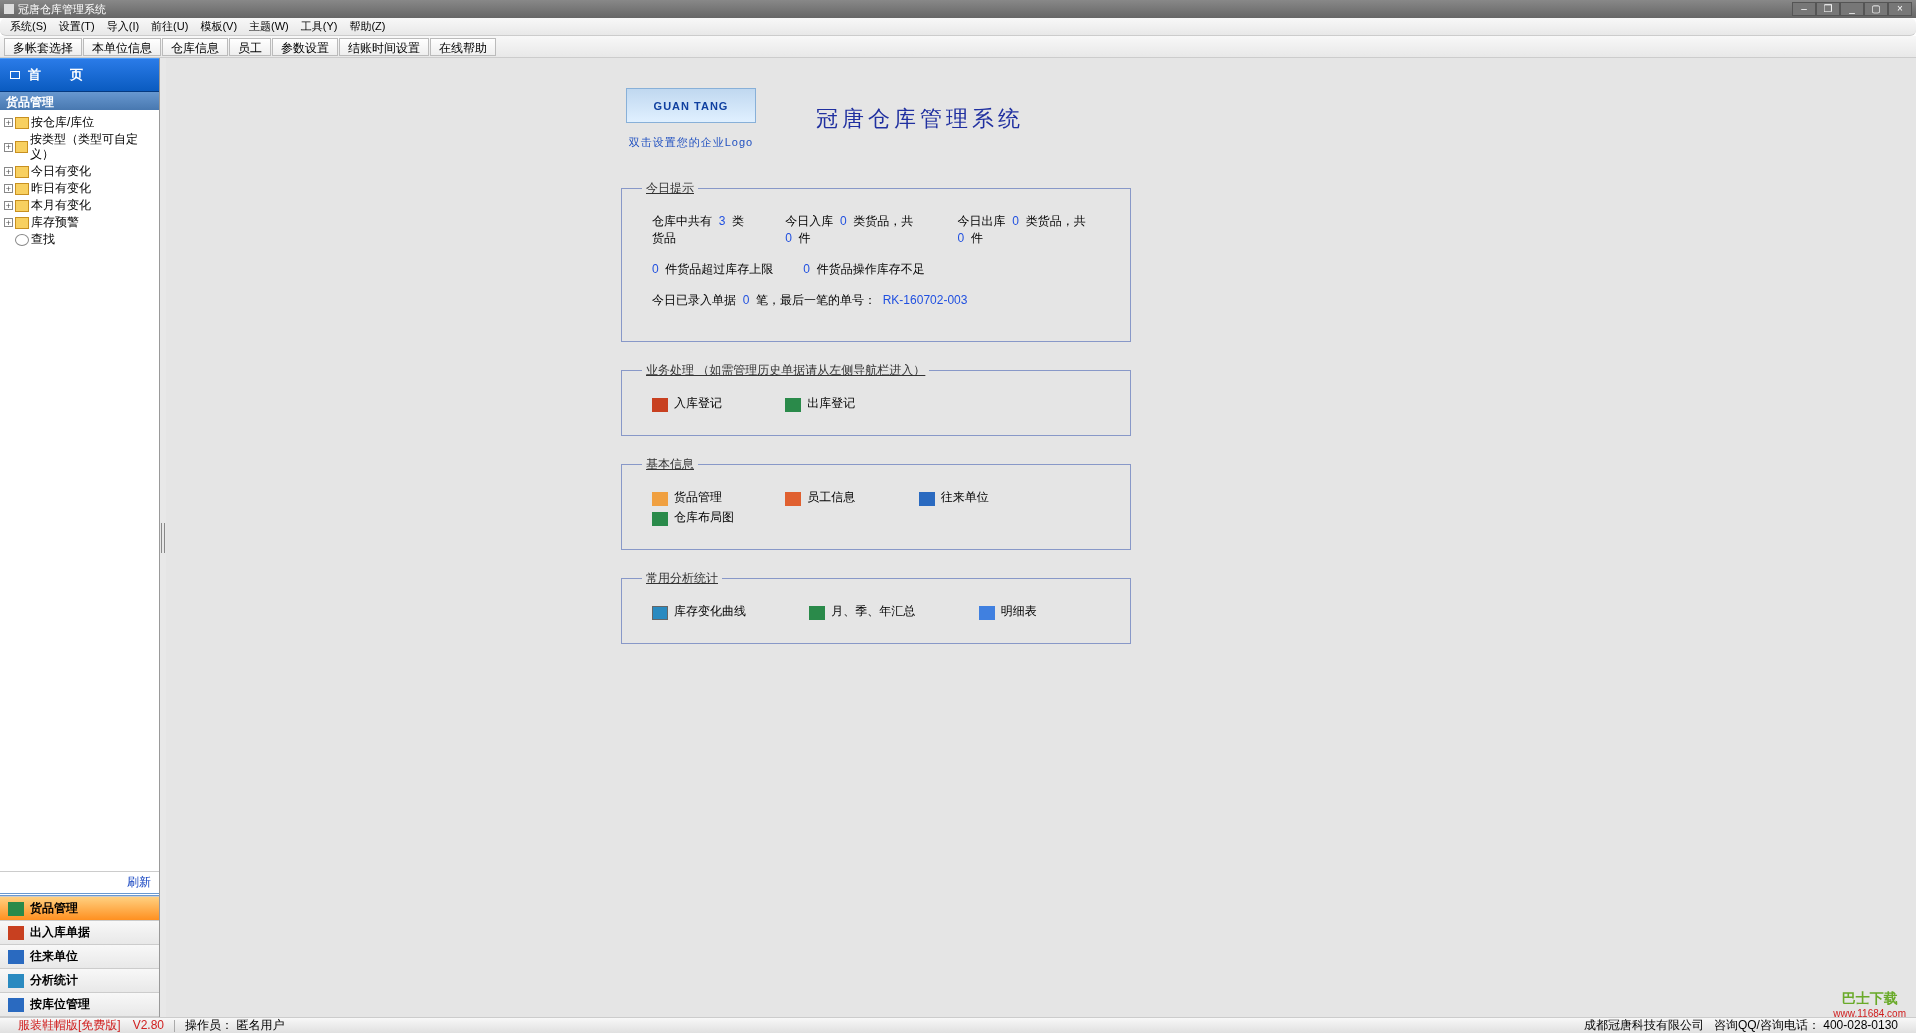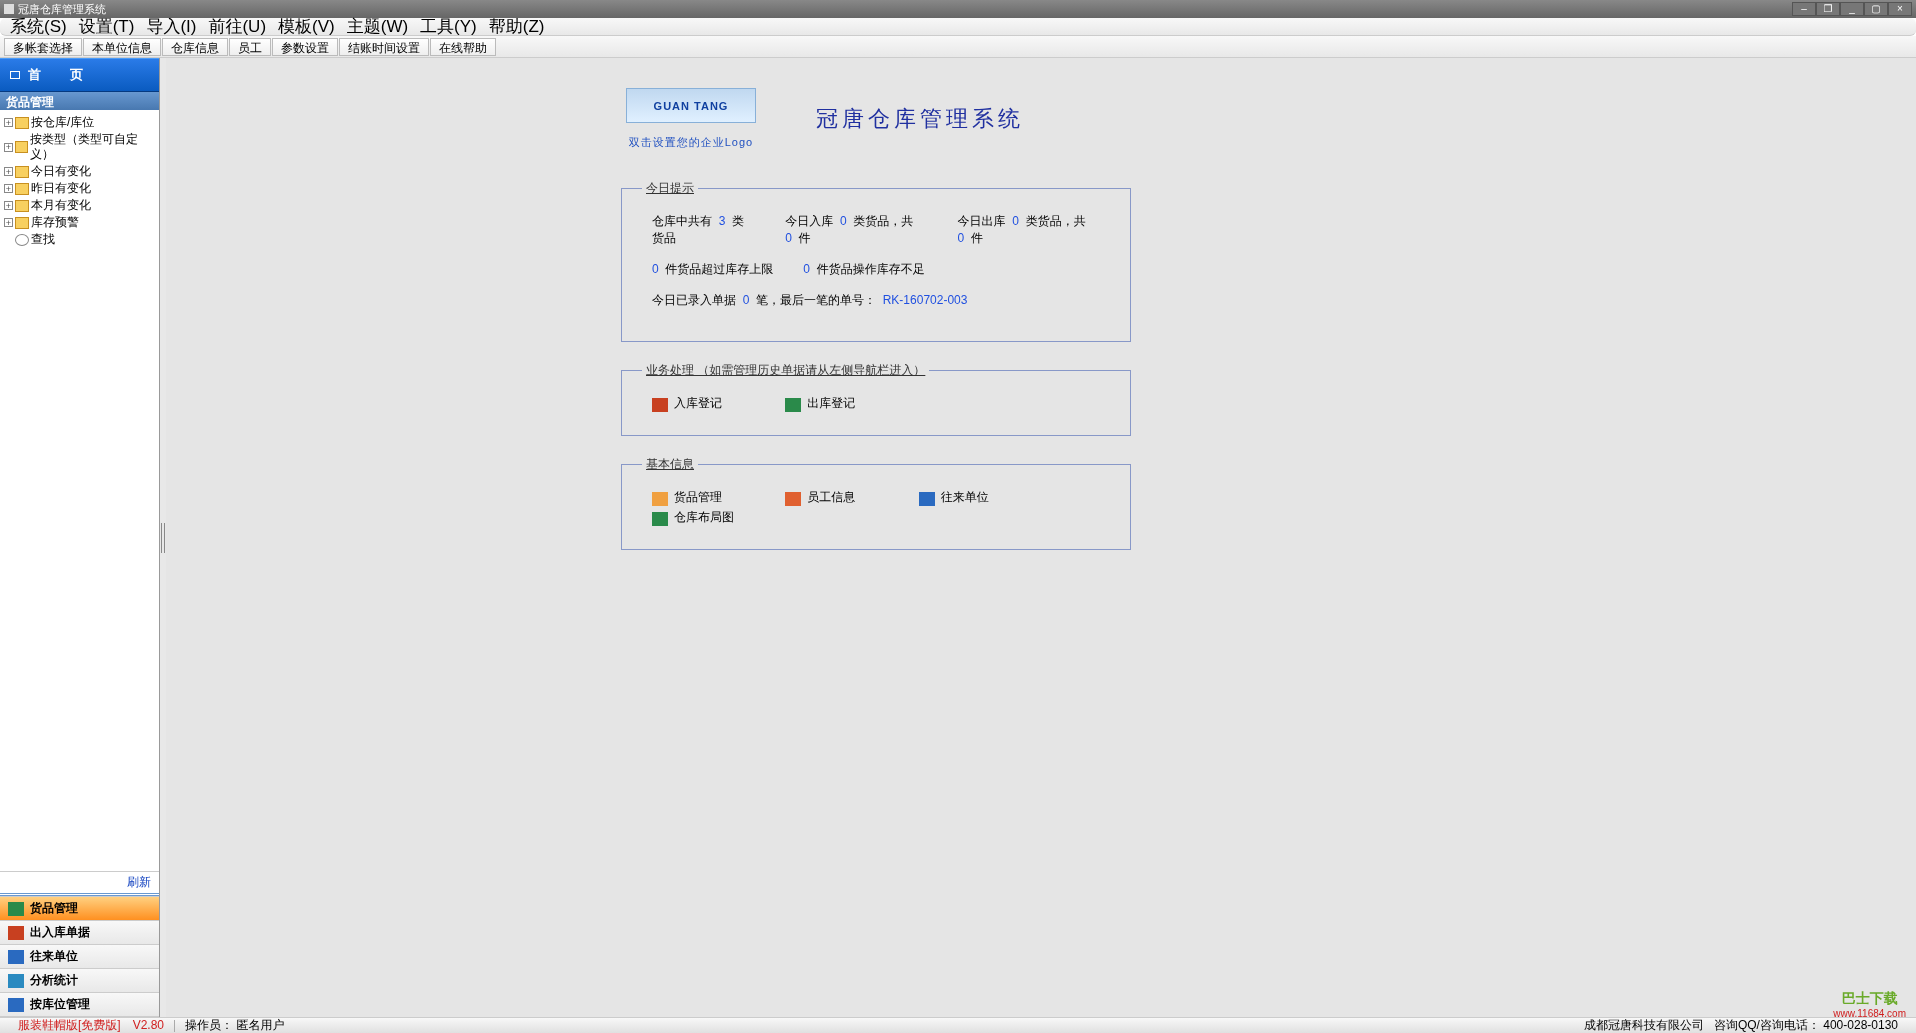--- a/index.html
+++ b/index.html
@@ -5,21 +5,21 @@
 * { box-sizing: border-box; margin: 0; padding: 0; font-family: "SimSun", "宋体", Arial, sans-serif; }
 body { background: #fff; font-size: 12px; overflow: hidden; }
 
 
 .titlebar { height: 18px; background: linear-gradient(#888, #666); color: #fff; display: flex; align-items: center; padding: 0 4px; font-size: 11px; }
 .titlebar .app-icon { width: 10px; height: 10px; background: #ddd; margin-right: 4px; }
 .titlebar-controls { margin-left: auto; display: flex; gap: 0; }
 .titlebar-controls .tbtn { width: 24px; height: 14px; background: #777; color: #fff; font-size: 10px; text-align: center; line-height: 12px; border: 1px solid #555; cursor: pointer; }
 
 
-.menubar { height: 18px; background: linear-gradient(#f8f8f8, #e8e8e8); display: flex; align-items: center; padding: 0 4px; border-bottom: 1px solid #ccc; font-size: 17px; border-radius: 6px; }
+.menubar { height: 18px; background: linear-gradient(#f8f8f8, #e8e8e8); display: flex; align-items: center; padding: 0 4px; border-bottom: 1px solid #ccc; font-size: 11px; border-radius: 6px; }
 .menubar .menu-item { padding: 2px 6px; cursor: pointer; }
 
 
 .toolbar { height: 22px; background: linear-gradient(#f8f8f8, #e8e8e8); display: flex; align-items: center; padding: 1px 4px; gap: 0; border-bottom: 1px solid #ccc; }
 .toolbar .tbtn { padding: 2px 8px; border: 1px solid #bbb; background: linear-gradient(#fff, #eee); cursor: pointer; font-size: 12px; height: 18px; line-height: 14px; margin-right: 1px; }
 
 
 .main { display: flex; height: calc(100vh - 18px - 18px - 22px - 16px); }
 
 
@@ -273,20 +273,35 @@
       <span class="biz-item">
           <span class="bicon partner2"></span>
           <span>往来单位</span>
         </span>
       <span class="biz-item">
           <span class="bicon layout"></span>
           <span>仓库布局图</span>
         </span>
     </fieldset>
 
+    <fieldset>
+      <legend>常用分析统计</legend>
+      <span class="biz-item">
+          <span class="bicon curve"></span>
+          <span>库存变化曲线</span>
+        </span>
+      <span class="biz-item">
+          <span class="bicon summary"></span>
+          <span>月、季、年汇总</span>
+        </span>
+      <span class="biz-item">
+          <span class="bicon detail"></span>
+          <span>明细表</span>
+        </span>
+    </fieldset>
   </div>
 </div>
 
 <div class="statusbar">
   <span class="ver">服装鞋帽版[免费版]　V2.80</span>
   <span class="sep"></span>
   <span>
     <span>操作员：</span>
     <span>匿名用户</span>
   </span>

